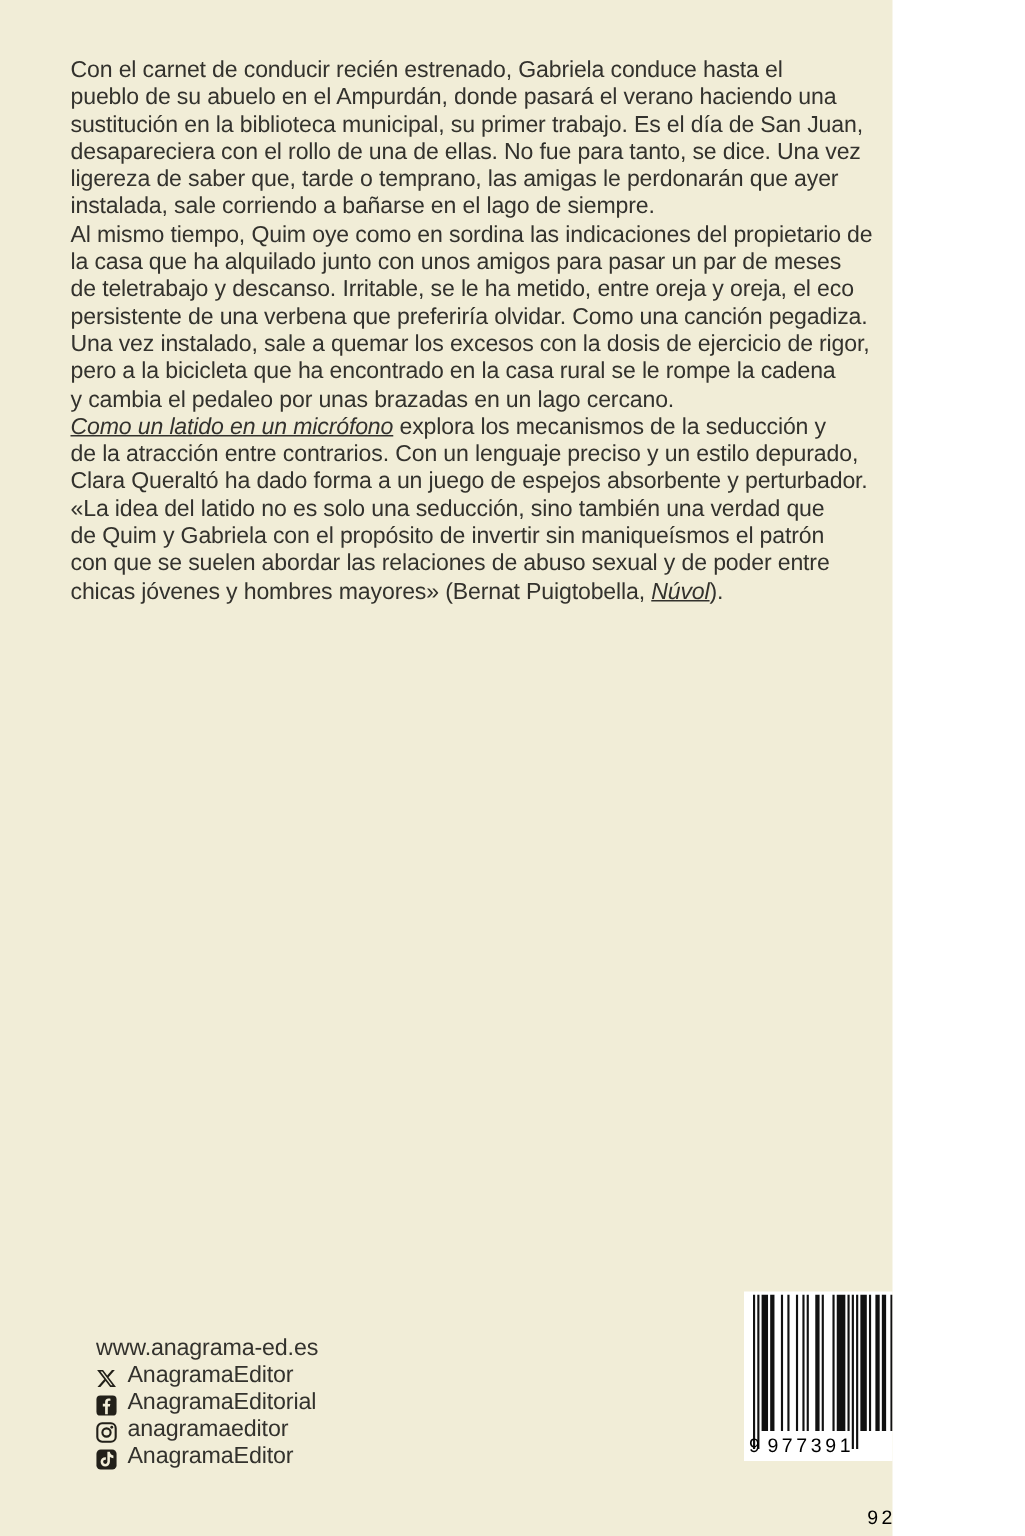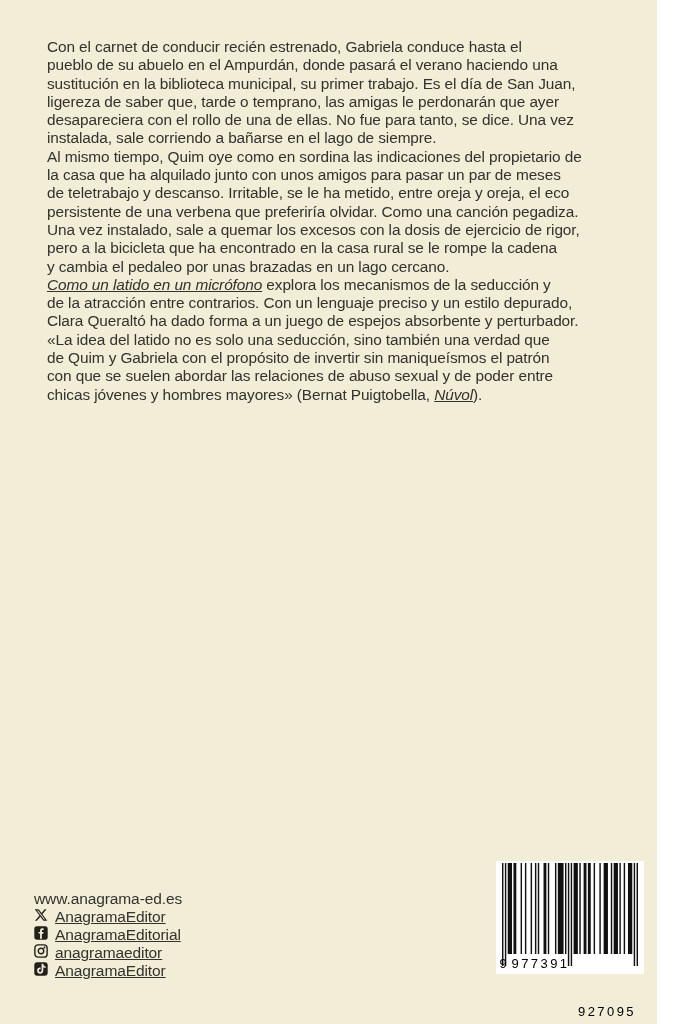--- a/index.html
+++ b/index.html
@@ -1,46 +1,46 @@
 <!DOCTYPE html>
 <html><head>
 <meta charset="utf-8">
 <style>
   html, body { margin: 0; padding: 0; }
   .page {
     position: relative;
-    width: 657px;
+    width: 595px;
     height: 1024px;
     background: #f1edd7;
     color: #33322d;
     font-family: "Liberation Sans", sans-serif;
     overflow: hidden;
   }
   .text-block {
     position: absolute;
     left: 47px;
     top: 38px;
     font-size: 15.4px;
     line-height: 18.3px;
     letter-spacing: -0.1px;
   }
   .para { margin: 0; }
   .line { white-space: nowrap; }
   .italic { font-style: italic; text-decoration: underline; }
 
   .footer {
     position: absolute;
-    left: 34px;
+    left: 64px;
     top: 890px;
     font-size: 15.5px;
     line-height: 18px;
     letter-spacing: -0.1px;
   }
   .site-row { height: 18px; display: flex; align-items: center; }
-  .social-row { height: 18px; display: flex; align-items: flex-start; gap: 7px; text-decoration: underline; }
+  .social-row { height: 18px; display: flex; align-items: flex-end; gap: 7px; }
   .icon { display: inline-flex; width: 14px; height: 14px; flex: 0 0 14px; }
   .icon svg { display: block; width: 14px; height: 14px; }
 
   .barcode-box {
     position: absolute;
     left: 496px;
     top: 861px;
     width: 148px;
     height: 113px;
     background: #ffffff;
@@ -61,22 +61,22 @@
 </head>
 <body>
 
 <div class="page" style="background: rgb(241, 237, 215); color: rgb(51, 50, 45);">
 
   <div class="text-block" id="text-block">
       <div class="para">
         <div class="line"><span>Con el carnet de conducir recién estrenado, Gabriela conduce hasta el</span></div>
         <div class="line"><span>pueblo de su abuelo en el Ampurdán, donde pasará el verano haciendo una</span></div>
         <div class="line"><span>sustitución en la biblioteca municipal, su primer trabajo. Es el día de San Juan,</span></div>
+        <div class="line"><span>desapareciera con el rollo de una de ellas. No fue para tanto, se dice. Una vez</span></div>
         <div class="line"><span>ligereza de saber que, tarde o temprano, las amigas le perdonarán que ayer</span></div>
-        <div class="line"><span>desapareciera con el rollo de una de ellas. No fue para tanto, se dice. Una vez</span></div>
         <div class="line"><span>instalada, sale corriendo a bañarse en el lago de siempre.</span></div>
       </div>
       <div class="para">
         <div class="line"><span>Al mismo tiempo, Quim oye como en sordina las indicaciones del propietario de</span></div>
         <div class="line"><span>la casa que ha alquilado junto con unos amigos para pasar un par de meses</span></div>
         <div class="line"><span>de teletrabajo y descanso. Irritable, se le ha metido, entre oreja y oreja, el eco</span></div>
         <div class="line"><span>persistente de una verbena que preferiría olvidar. Como una canción pegadiza.</span></div>
         <div class="line"><span>Una vez instalado, sale a quemar los excesos con la dosis de ejercicio de rigor,</span></div>
         <div class="line"><span>pero a la bicicleta que ha encontrado en la casa rural se le rompe la cadena</span></div>
         <div class="line"><span>y cambia el pedaleo por unas brazadas en un lago cercano.</span></div>

